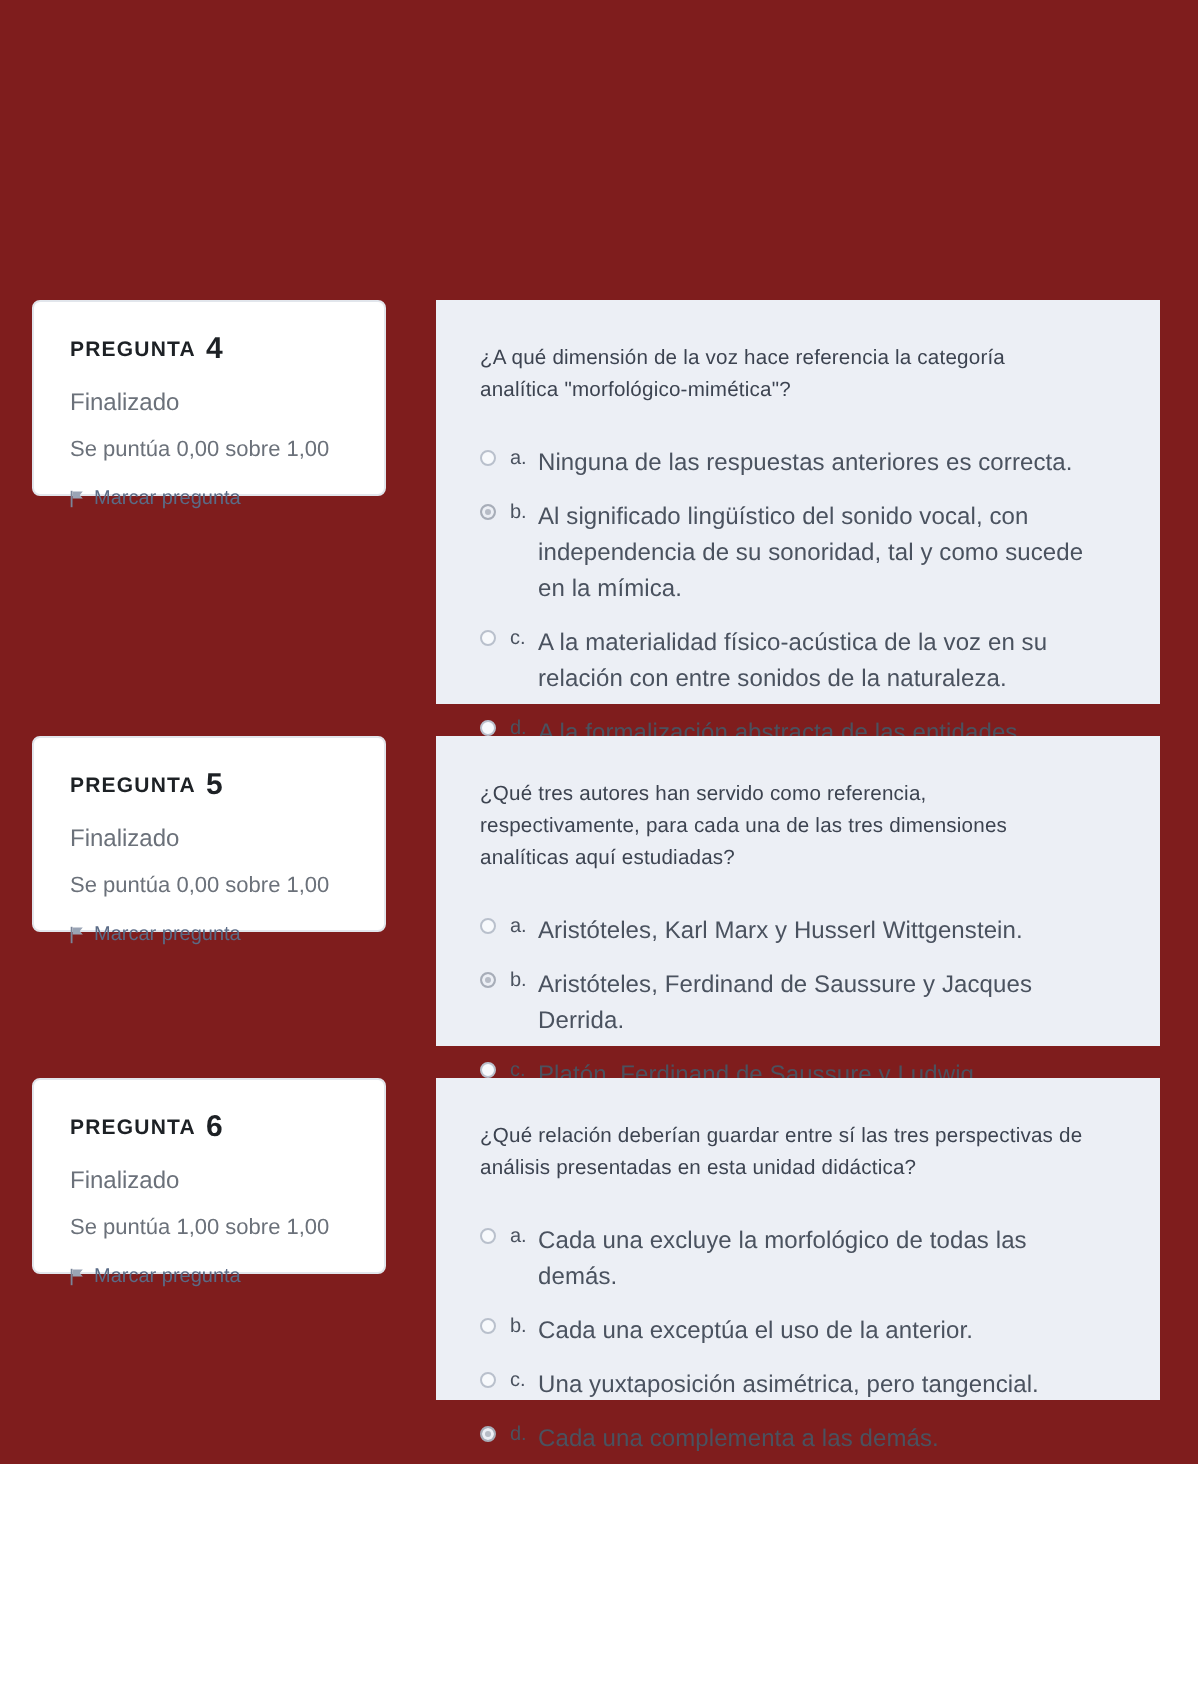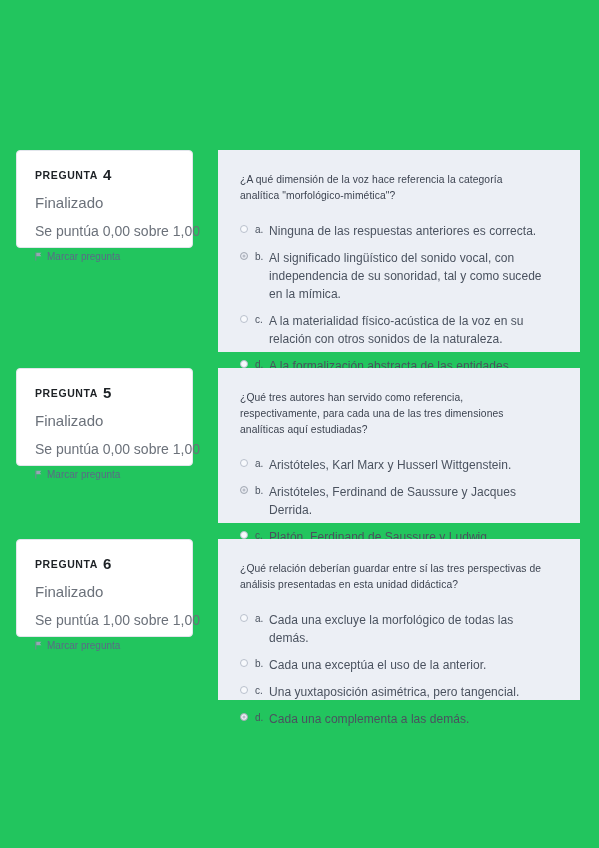--- a/index.html
+++ b/index.html
@@ -11,22 +11,22 @@
     width: 599px;
     height: 848px;
     font-family: "Liberation Sans", sans-serif;
     color: #2b2f35;
     overflow: hidden;
     position: relative;
   }
   .page {
     position: relative;
     width: 599px;
-    height: 848px;
-    background: #22c55e;
+    height: 732px;
+    background: #7f1d1d;
   }
   .qblock {
     position: absolute;
     left: 0;
     width: 599px;
   }
   .info-card {
     position: absolute;
     left: 16px;
     top: 0;
@@ -47,27 +47,27 @@
     white-space: nowrap;
   }
   .q-heading .q-num {
     font-size: 15px;
     font-weight: bold;
     letter-spacing: 0;
     margin-left: 5px;
     vertical-align: -1px;
   }
   .q-state {
-    font-size: 15px;
+    font-size: 12px;
     color: #6b717a;
     margin: 0 0 11px 0;
     line-height: 1.2;
   }
   .q-grade {
-    font-size: 14px;
+    font-size: 11px;
     color: #6b717a;
     margin: 0 0 11px 0;
     line-height: 1.2;
     white-space: nowrap;
   }
   .q-flag {
     font-size: 10px;
     color: #5a6b86;
     line-height: 1.2;
     display: flex;
@@ -174,21 +174,21 @@
           <span class="opt-text">Ninguna de las respuestas anteriores es correcta.</span>
         </li>
         <li class="option">
           <span class="radio checked"></span>
           <span class="opt-letter">b.</span>
           <span class="opt-text">Al significado lingüístico del sonido vocal, con independencia de su sonoridad, tal y como sucede en la mímica.</span>
         </li>
         <li class="option">
           <span class="radio"></span>
           <span class="opt-letter">c.</span>
-          <span class="opt-text">A la materialidad físico-acústica de la voz en su relación con otros sonidos de la naturaleza.</span>
+          <span class="opt-text">A la materialidad físico-acústica de la voz en su relación con entre sonidos de la naturaleza.</span>
         </li>
         <li class="option">
           <span class="radio"></span>
           <span class="opt-letter">d.</span>
           <span class="opt-text">A la formalización abstracta de las entidades sonoras, entendida como parte de una jerarquía tonal.</span>
         </li>
       </ul>
     </div>
   </div>
 

